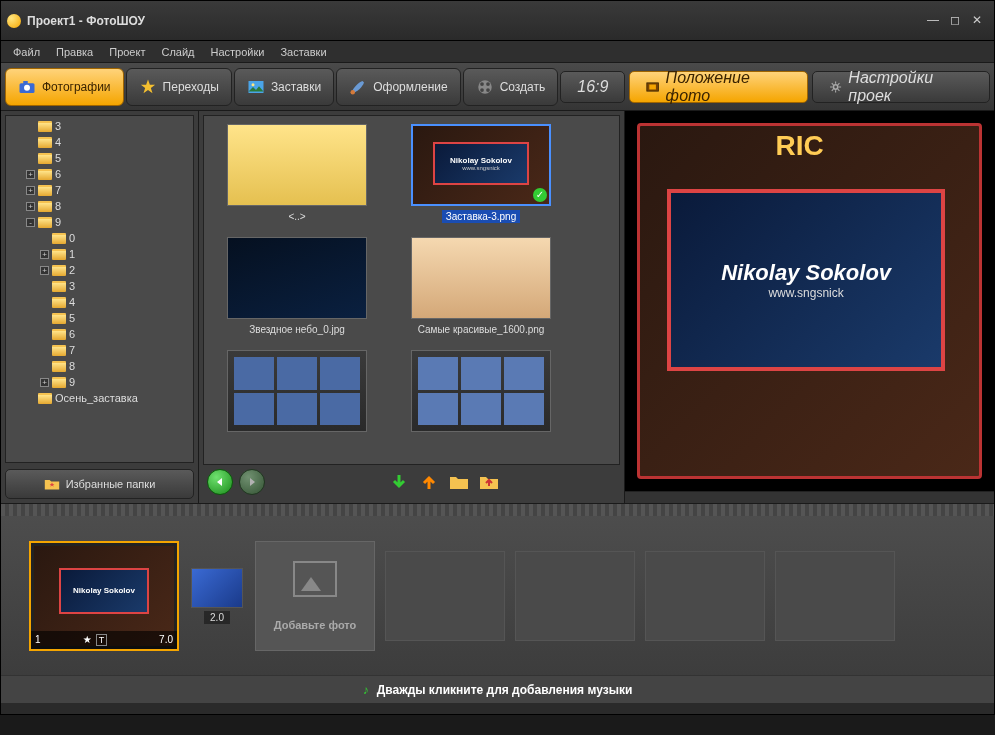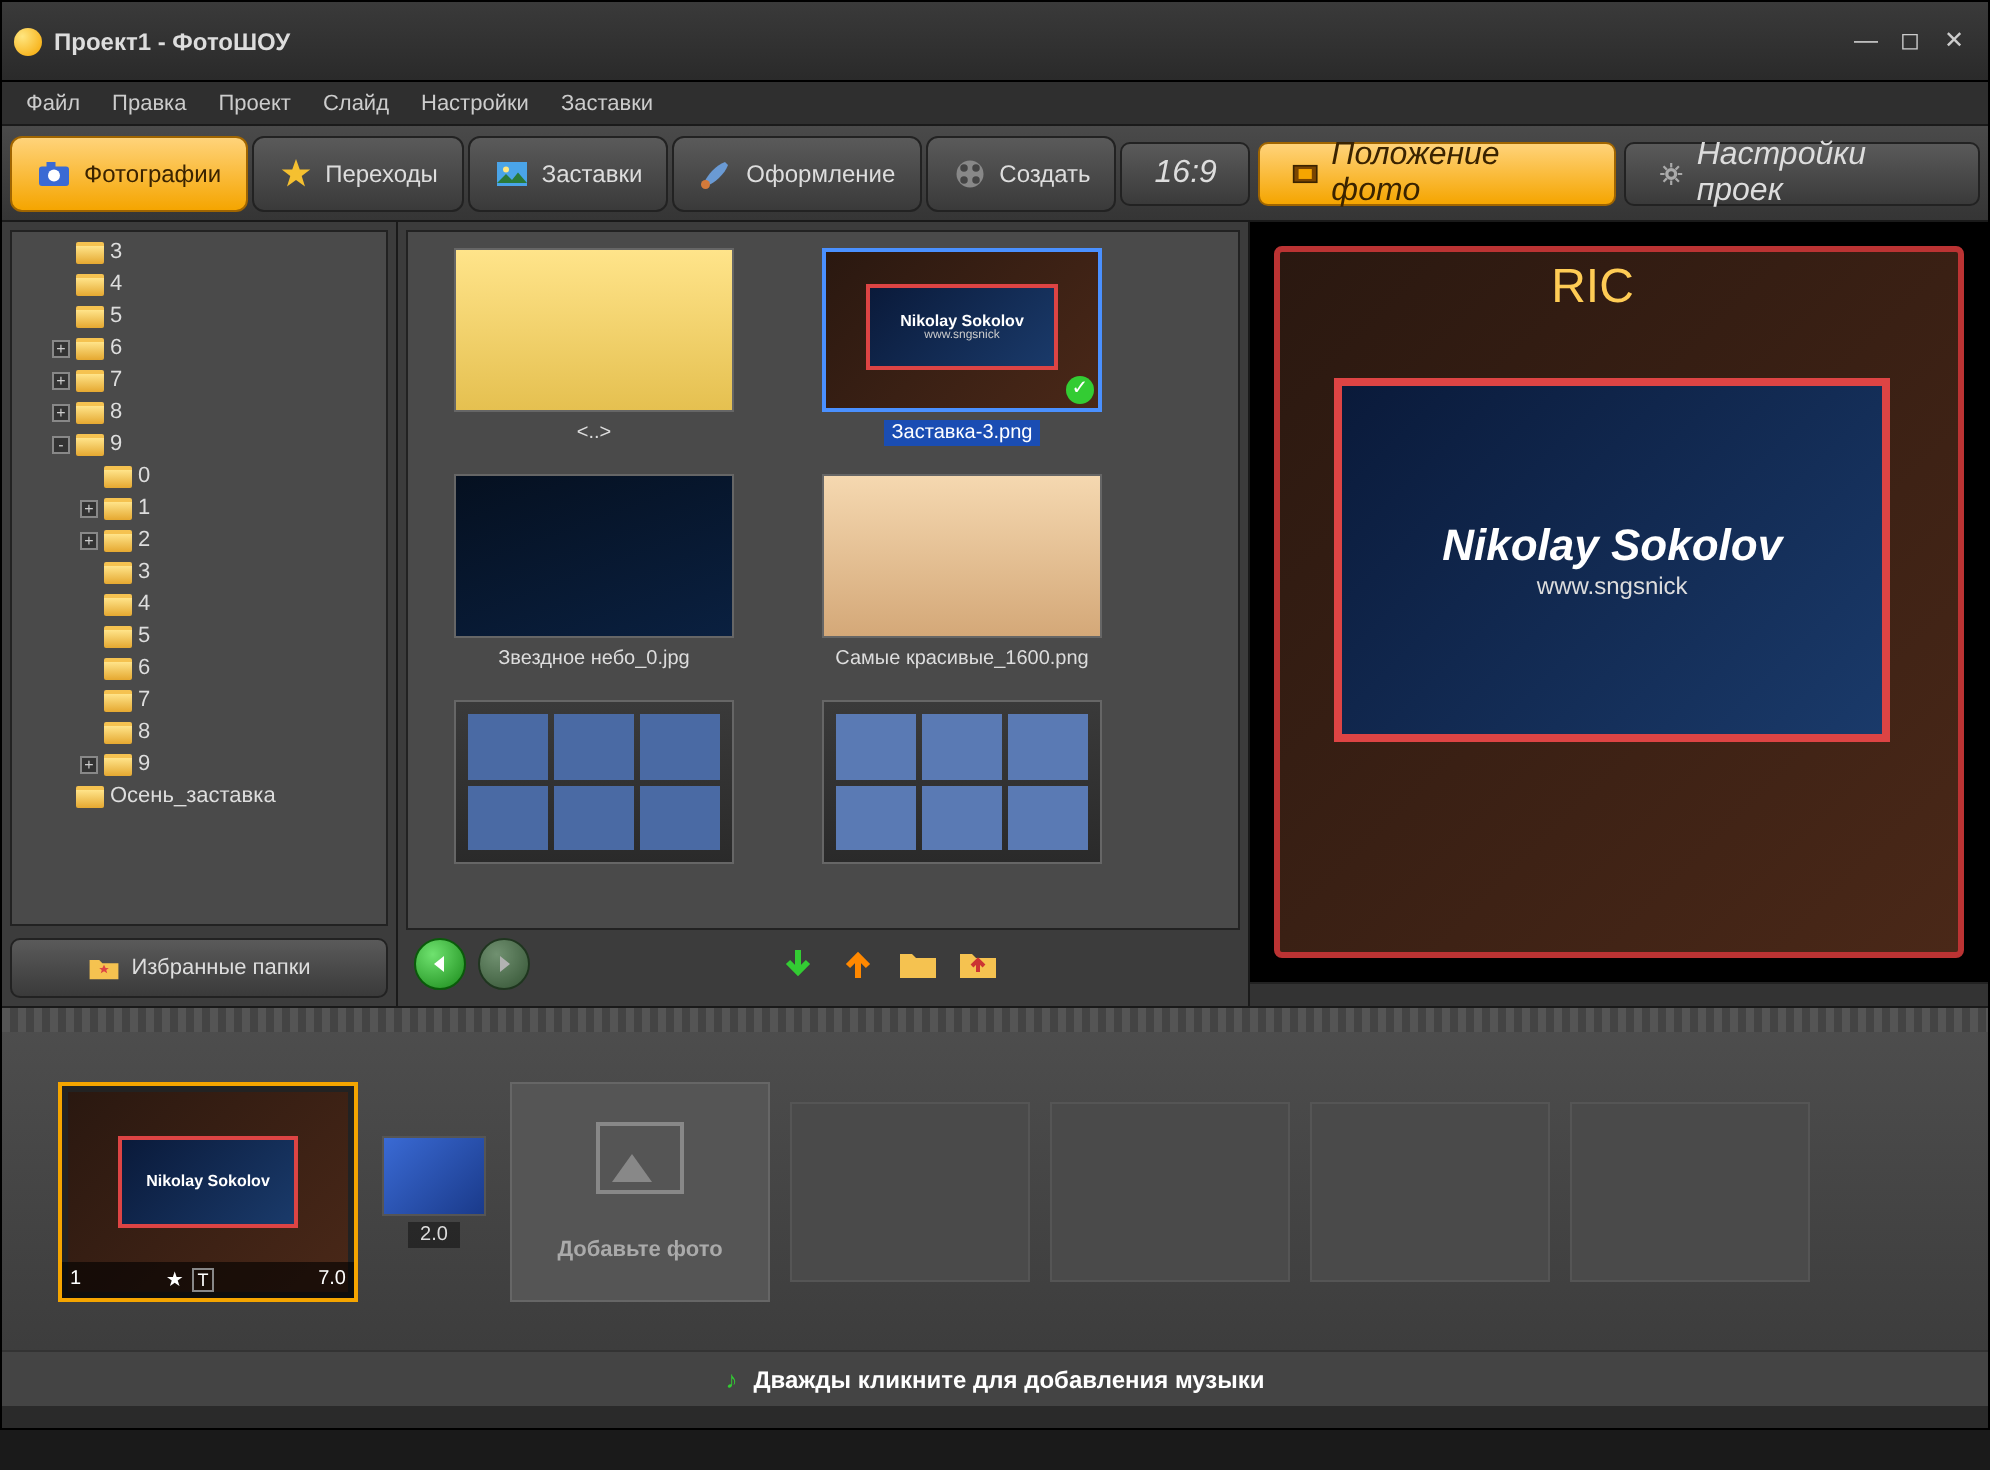--- a/index.html
+++ b/index.html
@@ -36,39 +36,39 @@
 .thumb.selected .lbl { background: #1a4db3; color: #fff; }
 .navbar { height: 34px; display: flex; align-items: center; gap: 6px; padding: 0 4px; }
 .circ { width: 26px; height: 26px; border-radius: 50%; background: radial-gradient(circle at 35% 30%, #6fe26f, #1a8a1a); border: 1px solid #0a5a0a; cursor: pointer; display: flex; align-items: center; justify-content: center; color: #fff; }
 .arrbtn { width: 24px; height: 24px; cursor: pointer; display: flex; align-items: center; justify-content: center; }
 .preview { width: 370px; background: #2b2b2b; border-left: 1px solid #1a1a1a; display: flex; flex-direction: column; }
 .pview { flex: 1; background: #000; position: relative; overflow: hidden; }
 .pview .frame { position: absolute; inset: 12px; background: linear-gradient(135deg,#2a1810,#4a2818); border: 3px solid #b33; border-radius: 4px; }
 .pview .screen { position: absolute; left: 8%; top: 18%; right: 10%; bottom: 30%; background: linear-gradient(135deg,#0a1a3a,#1a3a6a); border: 4px solid #d44; display: flex; flex-direction: column; align-items: center; justify-content: center; }
 .pview .t1 { color: #fff; font-size: 22px; font-weight: bold; font-style: italic; }
 .pview .t2 { color: #ddd; font-size: 12px; }
-.pview .big { position: absolute; top: 4px; left: 40%; color: #ffcc55; font-size: 24px; font-weight: normal; }
+.pview .big { position: absolute; top: 4px; left: 40%; color: #ffcc55; font-size: 28px; font-weight: bold; }
 .pcontrols { height: 44px; background: linear-gradient(#4a4a4a,#333); display: flex; align-items: center; gap: 6px; padding: 0 8px; border-top: 1px solid #1a1a1a; }
 .pcirc { width: 28px; height: 28px; border-radius: 50%; background: radial-gradient(circle at 35% 30%,#fff,#bbb); border: 1px solid #666; display: flex; align-items: center; justify-content: center; cursor: pointer; }
 .editbtn { flex: 1; height: 28px; border-radius: 14px; background: linear-gradient(#eee,#aaa); border: 1px solid #666; display: flex; align-items: center; justify-content: center; gap: 6px; font-size: 11px; cursor: pointer; color: #222; }
 .tstamp { font-size: 10px; color: #fff; font-weight: bold; }
 .fsbtn { width: 24px; height: 24px; background: #333; border: 1px solid #666; cursor: pointer; color: #ccc; display: flex; align-items: center; justify-content: center; }
 .timeline { height: 200px; background: linear-gradient(#4e4e4e,#3a3a3a); border-top: 1px solid #1a1a1a; display: flex; flex-direction: column; }
 .tl-strip { height: 12px; background: repeating-linear-gradient(90deg,#555 0,#555 4px,#444 4px,#444 8px); }
 .tl-slides { flex: 1; display: flex; align-items: center; gap: 10px; padding: 10px 28px; }
 .slide { width: 150px; height: 110px; border: 2px solid #f5a500; background: #222; position: relative; cursor: pointer; }
 .slide .simg { position: absolute; inset: 3px; background: linear-gradient(135deg,#2a1810,#4a2818); }
 .slide .sscreen { position: absolute; left: 18%; top: 22%; right: 18%; bottom: 32%; background: linear-gradient(135deg,#0a1a3a,#1a3a6a); border: 2px solid #d44; display: flex; flex-direction: column; align-items: center; justify-content: center; }
 .slide .st1 { color: #fff; font-size: 8px; font-weight: bold; }
 .slide .sbar { position: absolute; bottom: 0; left: 0; right: 0; height: 18px; background: rgba(0,0,0,.6); display: flex; align-items: center; padding: 0 4px; font-size: 10px; color: #fff; }
 .slide .sbar .n { flex: 1; }
 .trans { width: 56px; display: flex; flex-direction: column; align-items: center; gap: 3px; cursor: pointer; }
 .trans .timg { width: 52px; height: 40px; background: linear-gradient(135deg,#3a6ad4,#1a3a8a); border: 1px solid #555; }
 .trans .tl { font-size: 10px; color: #ddd; background: rgba(0,0,0,.4); padding: 1px 6px; }
-.placeholder { width: 130px; height: 110px; border: 1px solid #666; background: #555; display: flex; flex-direction: column; align-items: center; justify-content: center; gap: 22px; cursor: pointer; }
+.placeholder { width: 120px; height: 110px; border: 1px solid #666; background: #555; display: flex; flex-direction: column; align-items: center; justify-content: center; gap: 22px; cursor: pointer; }
 .placeholder .pic { width: 44px; height: 36px; border: 2px solid #888; position: relative; }
 .placeholder .pic::after { content: ''; position: absolute; left: 6px; bottom: 4px; width: 0; height: 0; border-left: 10px solid transparent; border-right: 10px solid transparent; border-bottom: 14px solid #888; }
 .placeholder .pl { color: #aaa; font-size: 11px; font-weight: bold; }
 .empty { width: 120px; height: 90px; border: 1px solid #555; background: #4a4a4a; }
 .music-row { height: 28px; display: flex; align-items: center; justify-content: center; gap: 8px; background: #444; border-top: 1px solid #333; cursor: pointer; }
 .music-row .note { color: #3c3; font-size: 12px; }
 .music-row .mt { color: #fff; font-size: 12px; font-weight: bold; }
 .statusbar { height: 22px; background: linear-gradient(#3a3a3a,#2a2a2a); display: flex; align-items: center; font-size: 11px; color: #bbb; padding: 0 8px; gap: 40px; border-top: 1px solid #1a1a1a; }
 svg { display: block; }
 </style>

